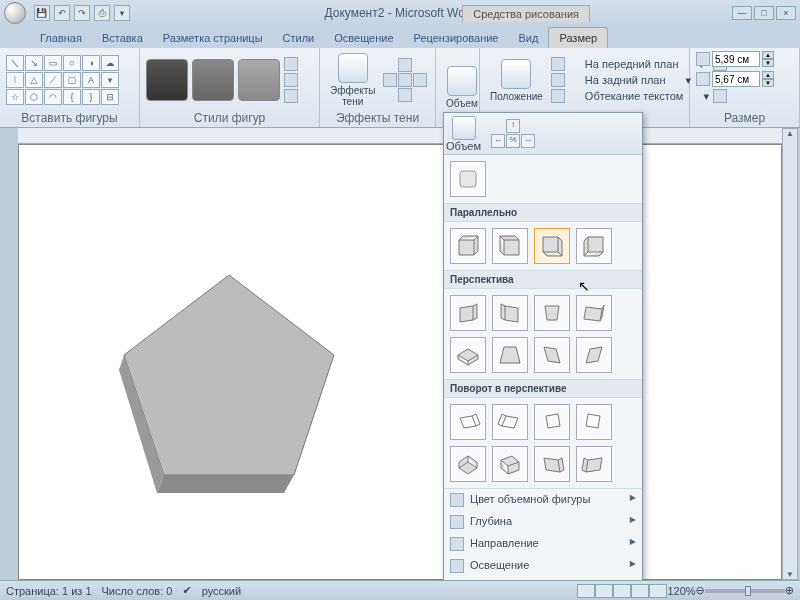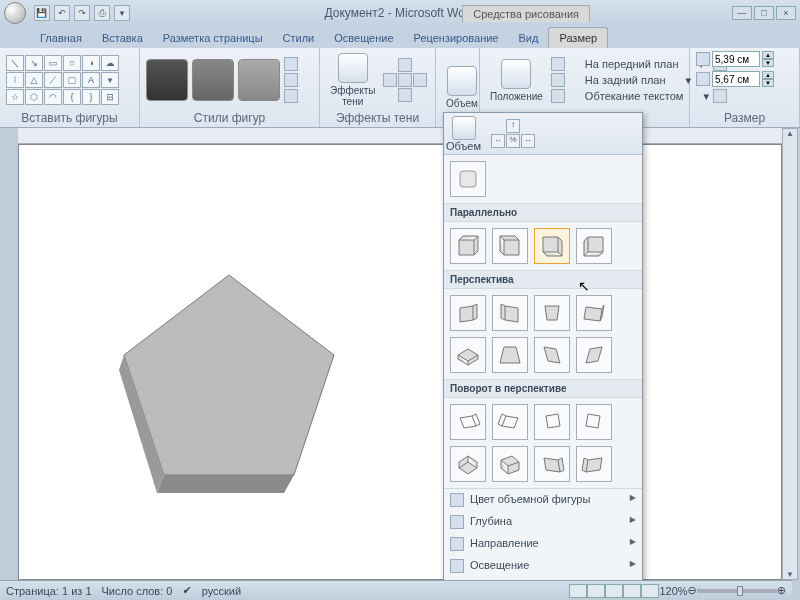--- a/index.html
+++ b/index.html
@@ -62,21 +62,21 @@
 .section-body { padding: 6px; display: flex; flex-wrap: wrap; gap: 6px; }
 .preset { width: 36px; height: 36px; border: 1px solid #aab; background: #f8fafc; display: flex; align-items: center; justify-content: center; }
 .preset.hover { border: 1px solid #f0a030; background: #fff3dd; }
 .preset svg { width: 28px; height: 28px; }
 
 .menu-list { border-top: 1px solid #cdd; }
 .menu-row { display: flex; align-items: flex-start; padding: 4px 6px; gap: 6px; font-size: 11px; color: #3a4a5a; }
 .menu-row .arrow { margin-left: auto; font-size: 8px; color: #567; }
 .menu-ico { width: 14px; height: 14px; background: #d5e0ec; border: 1px solid #9ab; }
 
-.statusbar { position: absolute; bottom: 0; left: 0; right: 8px; height: 20px; background: linear-gradient(#d5e0ec,#bfcddb); border-top: 1px solid #8aa; display: flex; align-items: center; padding: 0 6px; font-size: 10px; color: #3a4a5a; gap: 10px; }
+.statusbar { position: absolute; bottom: 0; left: 0; right: 0; height: 20px; background: linear-gradient(#d5e0ec,#bfcddb); border-top: 1px solid #8aa; display: flex; align-items: center; padding: 0 6px; font-size: 10px; color: #3a4a5a; gap: 10px; }
 .statusbar .right { margin-left: auto; display: flex; align-items: center; }
 .view-btn { width: 18px; height: 14px; border: 1px solid #8aa; background: #e0e8f0; }
 .zoom-slider { width: 80px; height: 4px; background: #aab; position: relative; }
 .zoom-thumb { position: absolute; left: 40px; top: -3px; width: 6px; height: 10px; background: #d5e0ec; border: 1px solid #789; }
 
 .scroll-v { position: absolute; right: 2px; top: 128px; bottom: 20px; width: 16px; background: #dde5ef; border: 1px solid #aab; }
 .scroll-v::before { content: "▲"; position: absolute; top: 0; width: 100%; text-align: center; font-size: 8px; color: #567; }
 .scroll-v::after { content: "▼"; position: absolute; bottom: 0; width: 100%; text-align: center; font-size: 8px; color: #567; }
 
 .cursor { position: absolute; left: 578px; top: 278px; font-size: 14px; color: #000; pointer-events: none; z-index: 100; }

